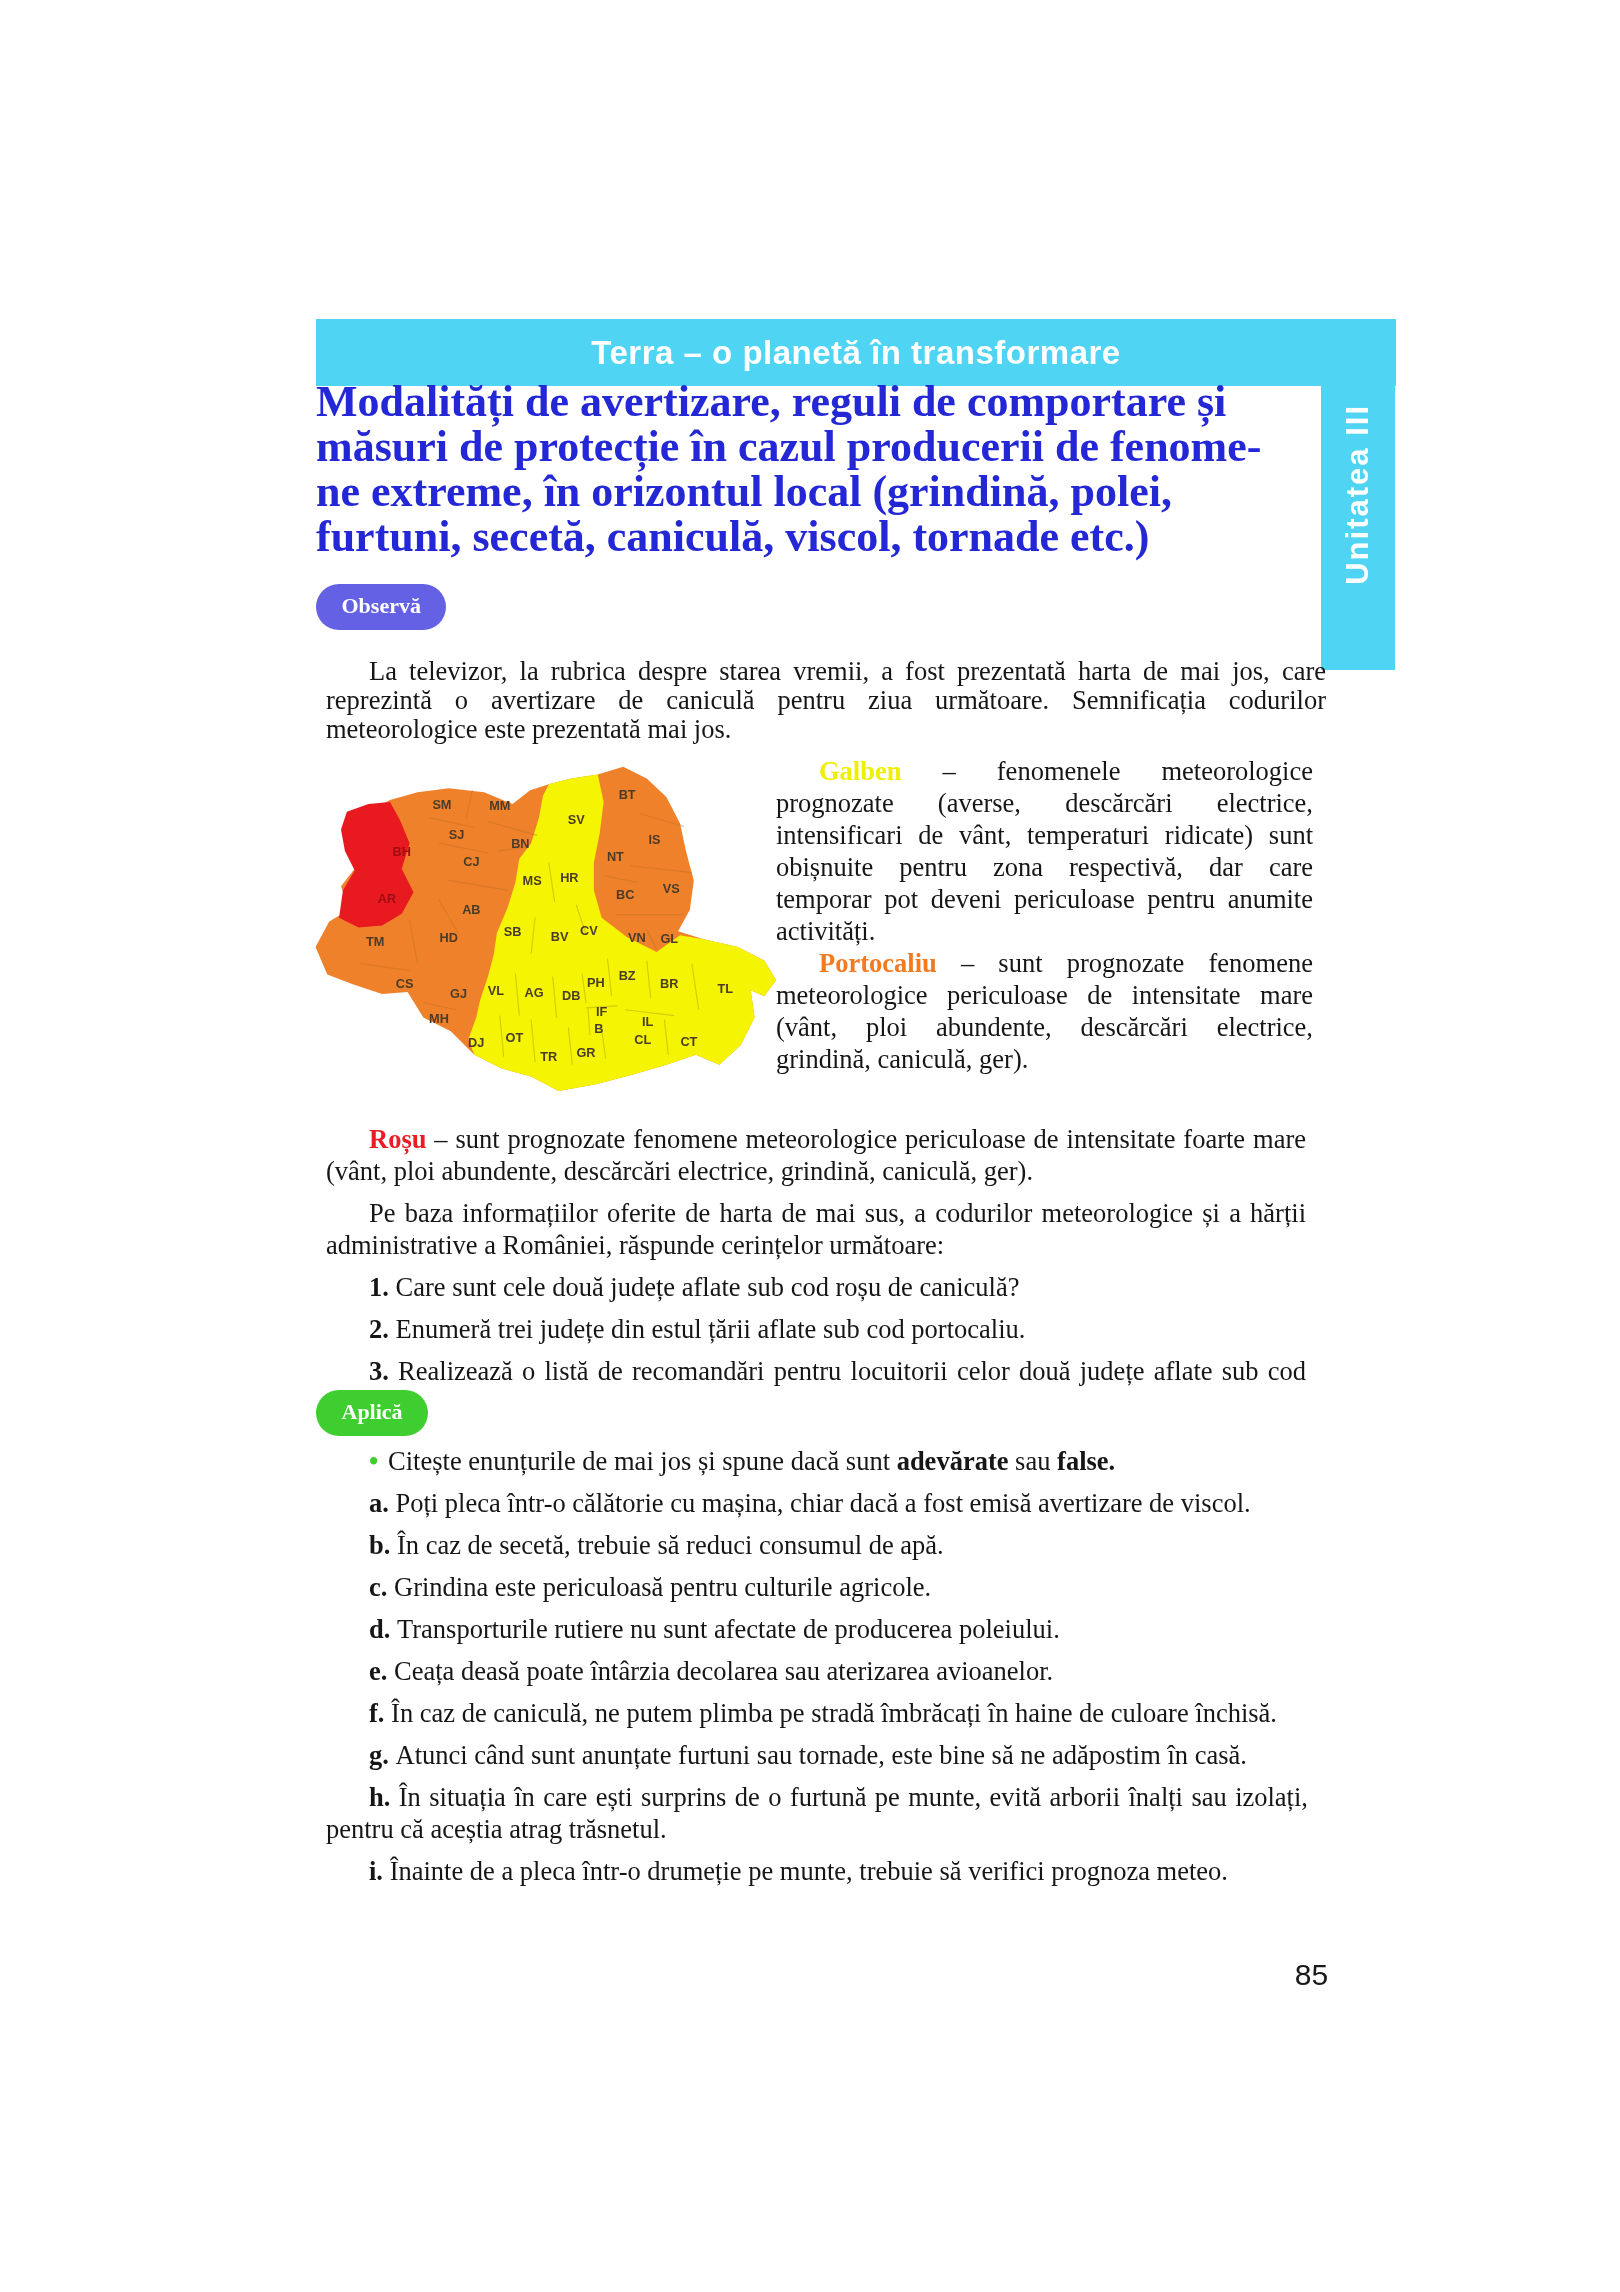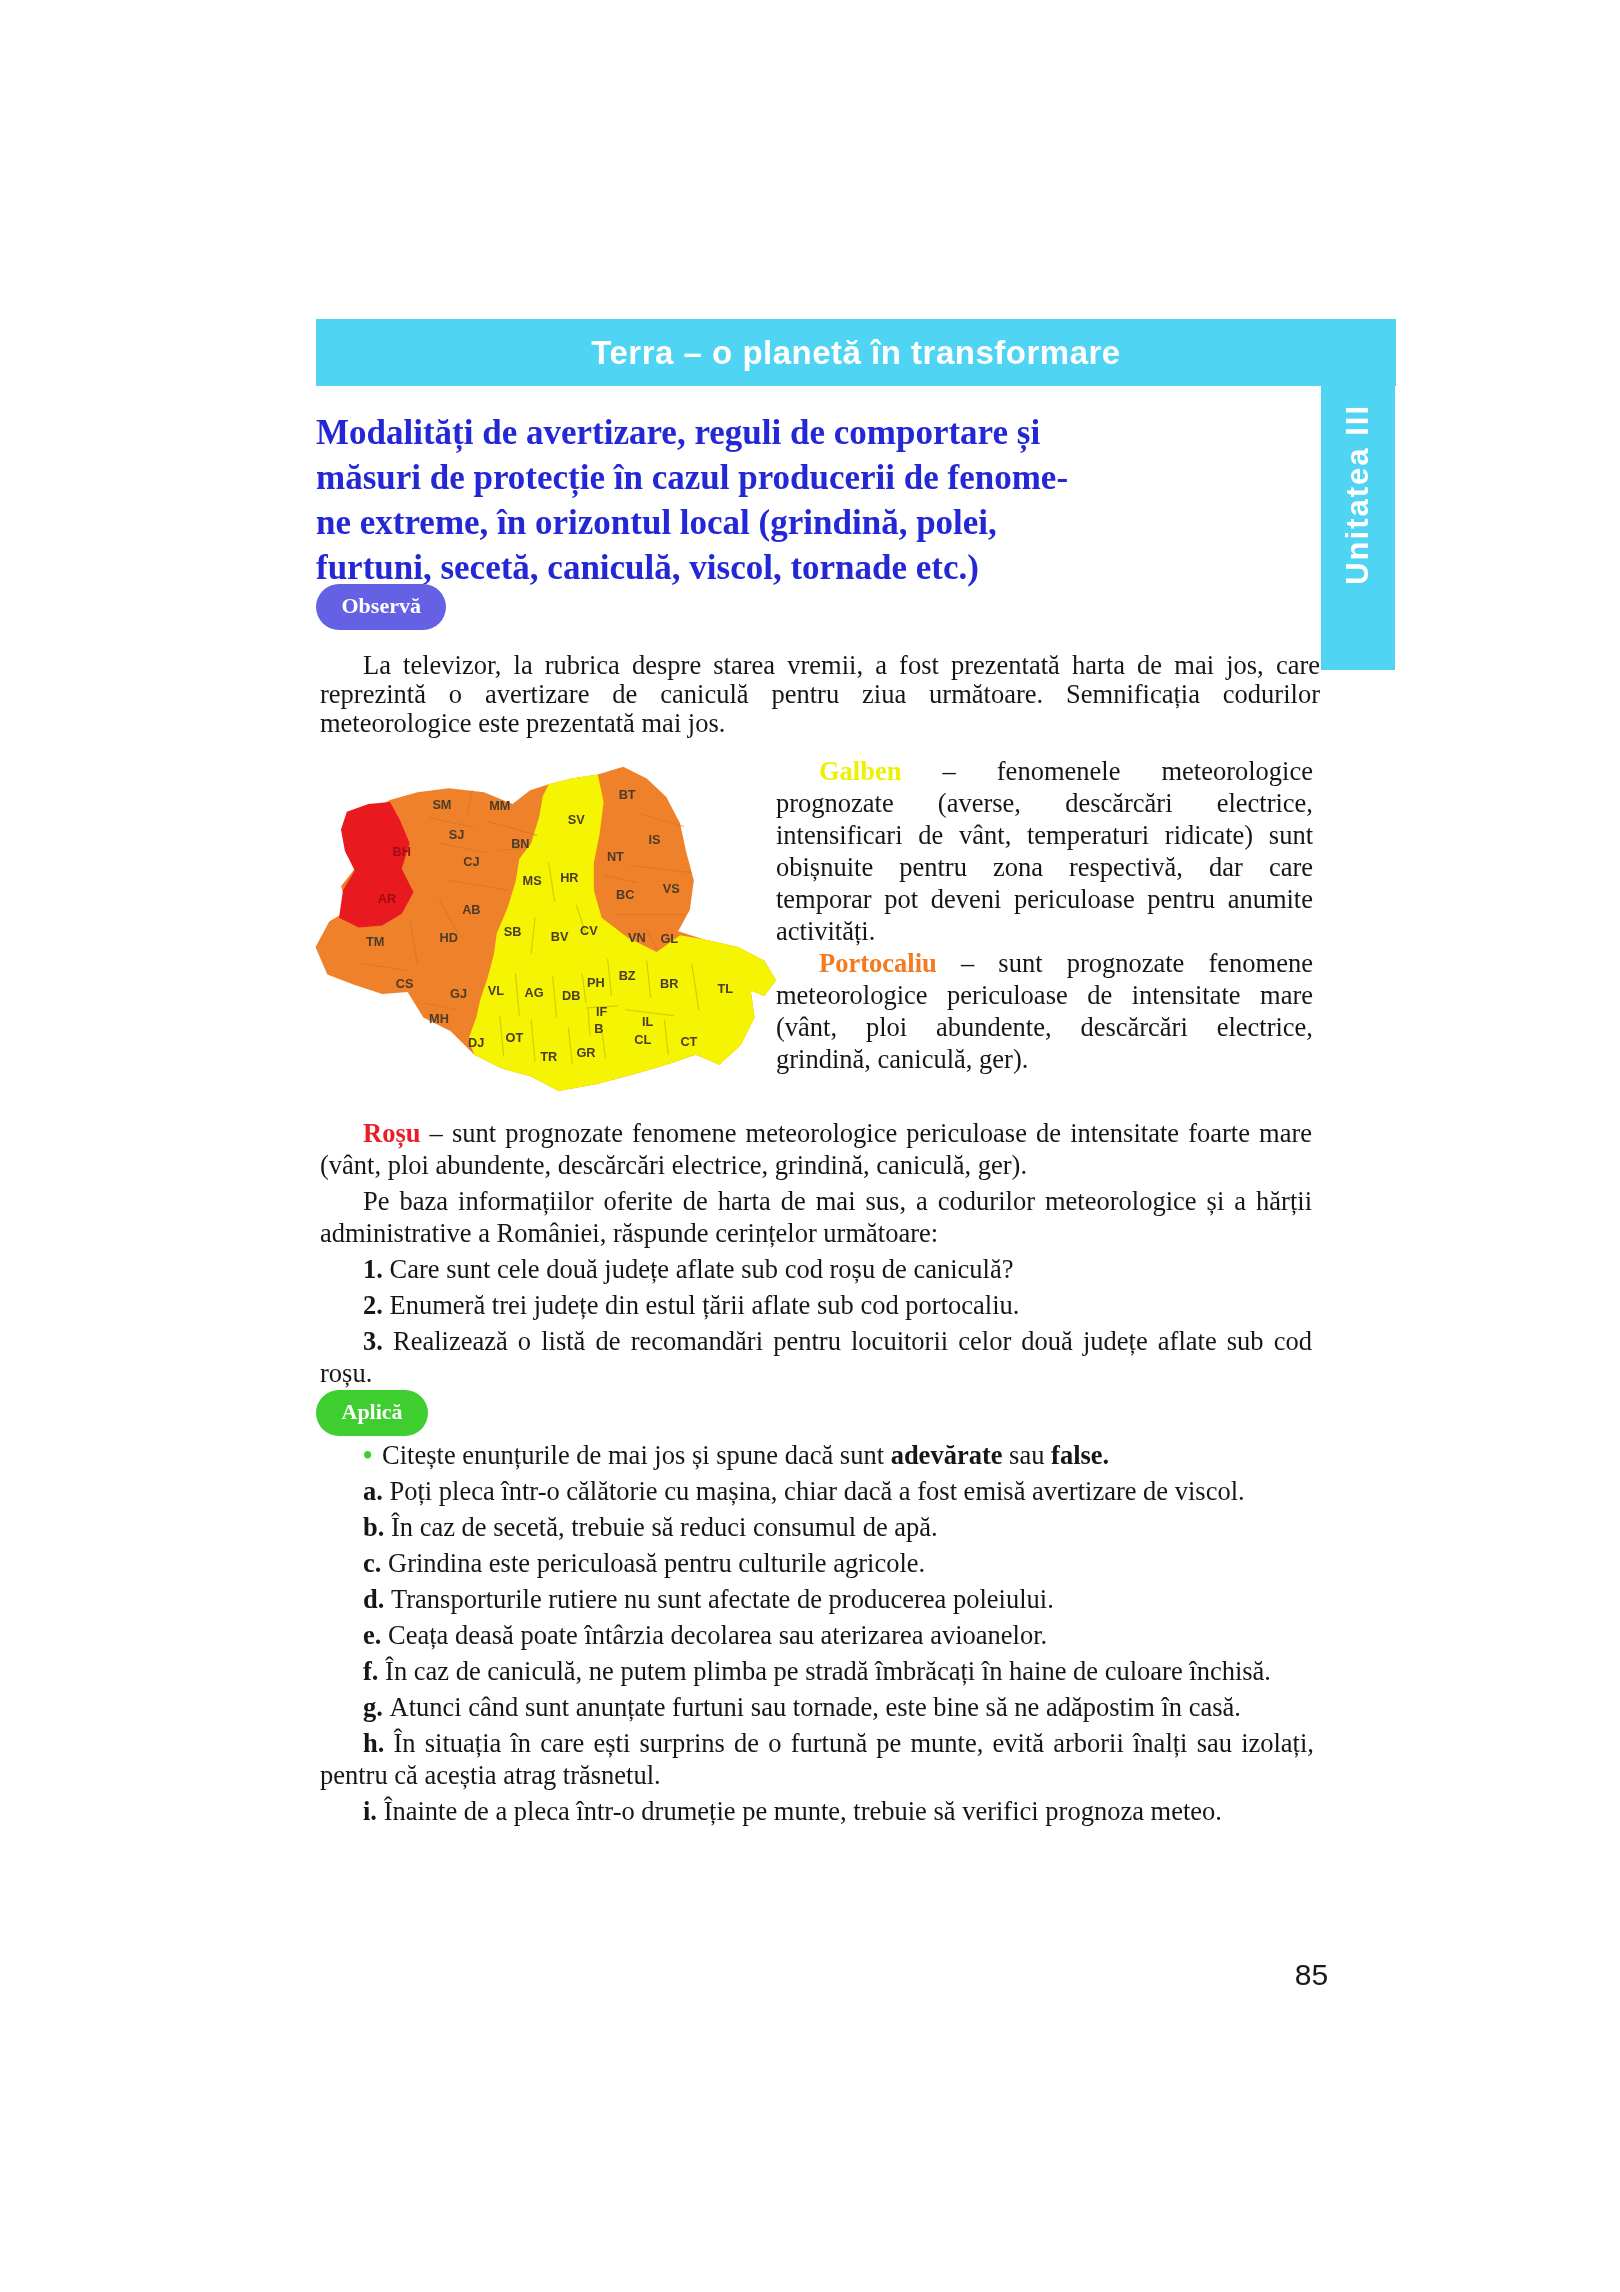--- a/index.html
+++ b/index.html
@@ -21,34 +21,34 @@
     position:absolute;left:1321px;top:319px;width:74px;height:351px;
     background:var(--cyan,#4FD4F4);display:flex;align-items:center;justify-content:center;
   }
   .unit-tab .unit-text{
     writing-mode:vertical-rl;transform:rotate(180deg);
     font-family:"Liberation Sans","DejaVu Sans",sans-serif;
     font-weight:bold;font-size:31px;color:#ffffff;letter-spacing:2px;white-space:nowrap;
   }
   
   .lesson-title{
-    position:absolute;left:316px;top:410px;width:1019px;
-    font-weight:bold;font-size:35px;line-height:45px;color:var(--title-blue,#2427D6);
+    position:absolute;left:316px;top:379px;width:1019px;
+    font-weight:bold;font-size:44px;line-height:45px;color:var(--title-blue,#2427D6);
   }
   .lesson-title span{display:block;}
   
   .badge{
     position:absolute;display:inline-block;padding:3.9px 25.5px 6.9px 25.5px;border-radius:23.5px;
     color:#fff;font-weight:bold;font-size:22px;line-height:35px;
   }
   .badge-observa{left:316px;top:584px;background:var(--badge-observa,#6561E4);}
   .badge-aplica{left:316px;top:1390px;background:var(--badge-aplica,#3FCE2F);}
   
   .para{
-    font-size:26.5px;line-height:29px;text-align:justify;margin:4px;
+    font-size:26.5px;line-height:29px;text-align:justify;margin:10px;
   }
   .intro-para{position:absolute;left:316px;top:647px;width:1000px;text-indent:43px;}
   .right-col{position:absolute;left:776px;top:755px;width:537px;}
   .right-col .para{line-height:32px;text-indent:43px;margin:0;}
   .after-map{position:absolute;left:316px;top:1113px;width:1000px;}
   .after-map .para{line-height:32px;text-indent:43px;}
   .statements-block{position:absolute;left:316px;top:1435px;width:1002px;}
   .statements-block .para{line-height:32px;text-indent:43px;}
   .kw{font-weight:bold;}
   .kw-galben{color:var(--galben,#EFEF00);}

